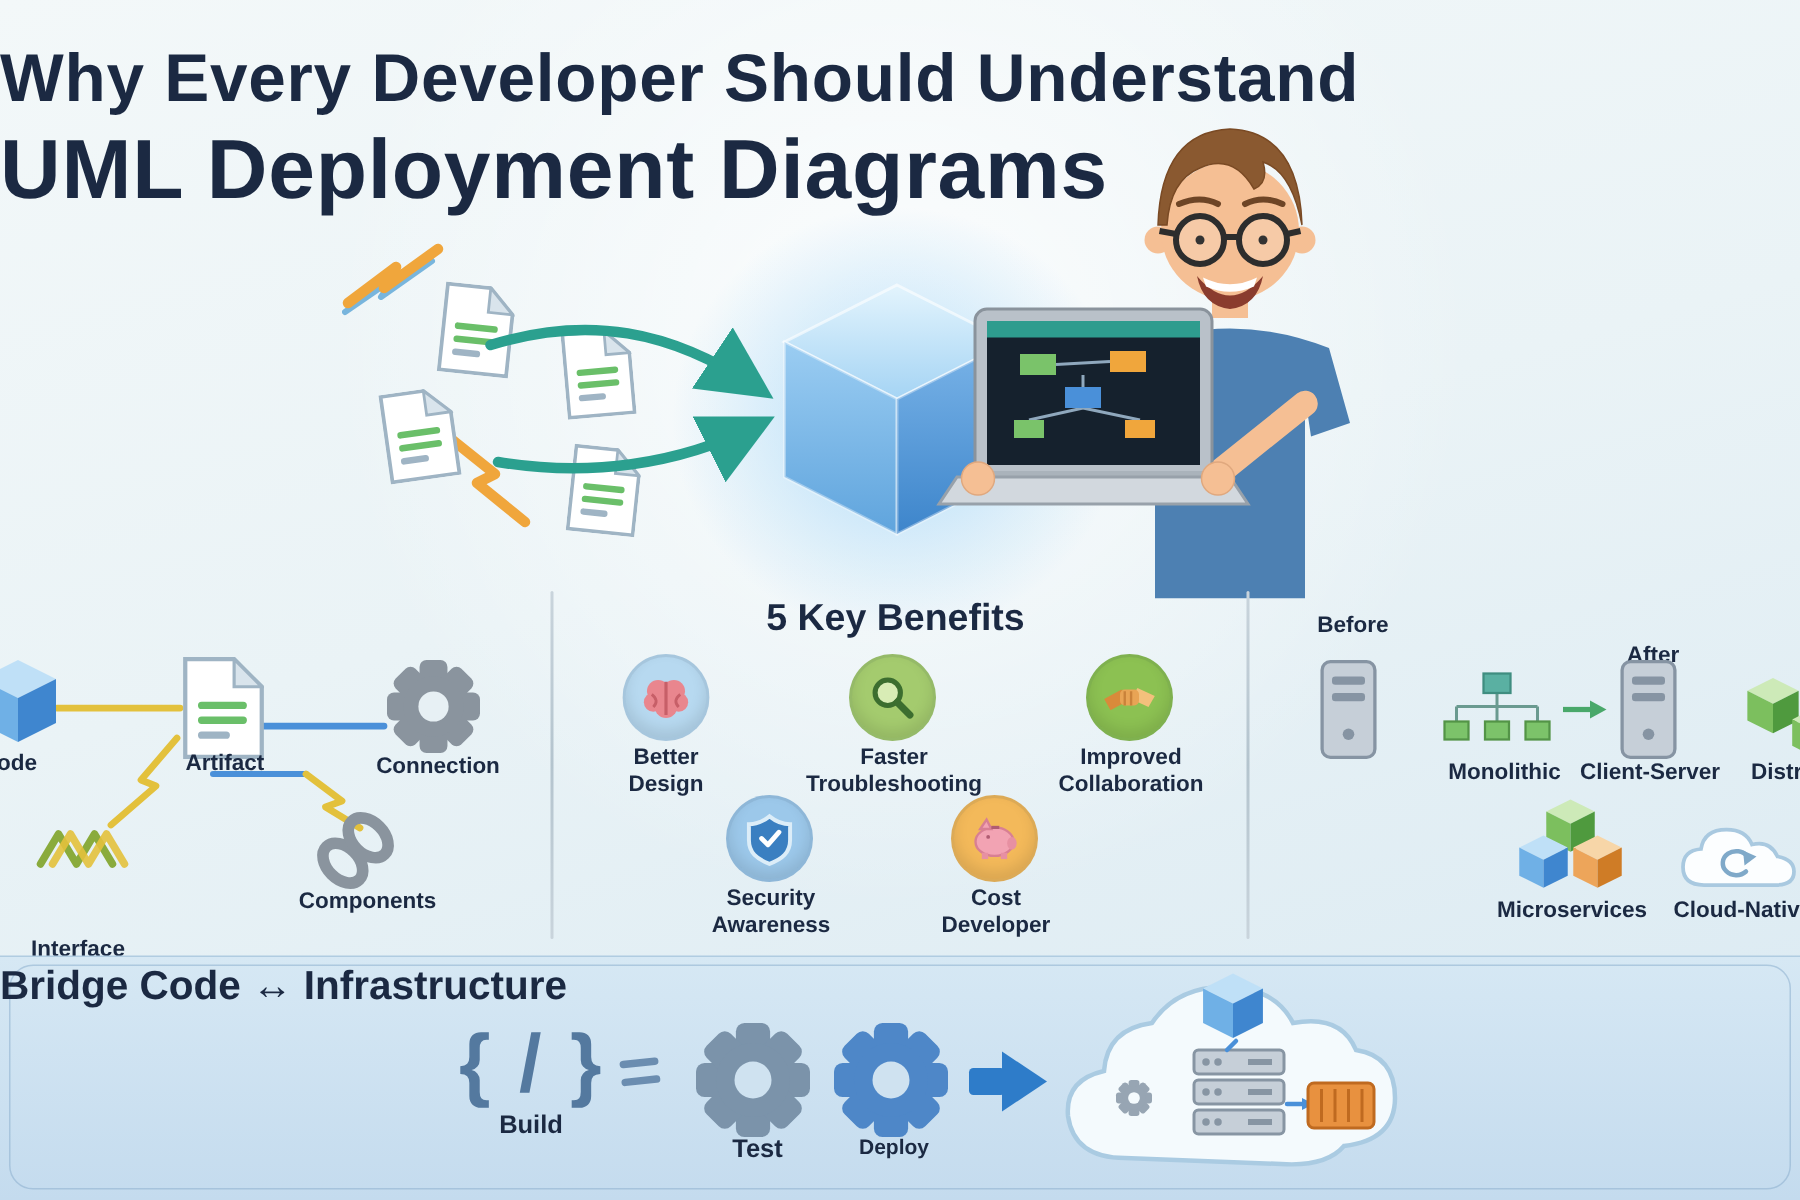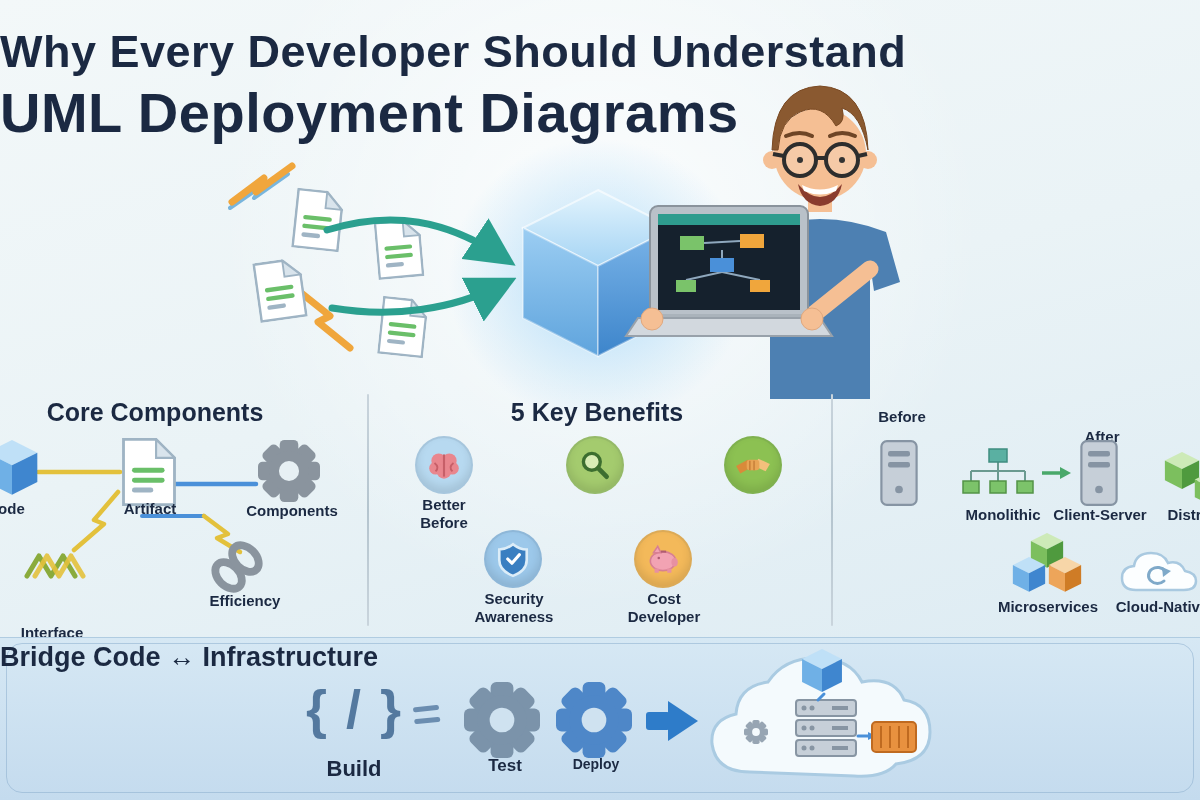--- a/index.html
+++ b/index.html
@@ -167,21 +167,20 @@
     <rect x="132" y="170" width="24" height="14" fill="#f0a63c"></rect>
     <rect x="102" y="194" width="24" height="14" fill="#4a90d9"></rect>
     <rect x="68" y="216" width="20" height="12" fill="#7ac36a"></rect>
     <rect x="142" y="216" width="20" height="12" fill="#f0a63c"></rect>
     <rect x="42" y="250" width="158" height="5" fill="#aab3bb"></rect>
     <path d="M30,254 L212,254 L224,272 L18,272 Z" fill="#d2d8de" stroke="#98a1aa" stroke-width="2"></path>
     <circle cx="44" cy="255" r="11" fill="#f5bf94" stroke="#e0a87e"></circle>
     <circle cx="204" cy="255" r="11" fill="#f5bf94" stroke="#e0a87e"></circle>
   </svg>
 
-  <div class="abs sec-h" style="left:5px;top:398px;width:300px">Core Components</div>
   <div class="abs sec-h" style="left:447px;top:398px;width:300px">5 Key Benefits</div>
   <div class="abs vdiv" style="left:367px;top:394px;height:232px"></div>
   <div class="abs vdiv" style="left:831px;top:394px;height:232px"></div>
 
   <svg class="abs" style="left:0;top:428px" width="372" height="210" viewBox="0 0 372 210">
     <path d="M38,44 L120,44" stroke="#e3c13c" stroke-width="4.5" stroke-linecap="round"></path>
     <path d="M176,56 L256,56" stroke="#4a90d9" stroke-width="4.5" stroke-linecap="round"></path>
     <path d="M142,88 L204,88" stroke="#4a90d9" stroke-width="4" stroke-linecap="round"></path>
     <path d="M118,64 L94,92 L104,96 L74,122" stroke="#e3c13c" stroke-width="4.5" fill="none" stroke-linecap="round" stroke-linejoin="round"></path>
     <path d="M204,88 L228,106 L217,110 L240,124" stroke="#e3c13c" stroke-width="4.5" fill="none" stroke-linecap="round" stroke-linejoin="round"></path>
@@ -193,64 +192,66 @@
   <div class="abs lbl" style="left:-26px;top:500px;width:64px">Node</div>
 
   <svg class="abs" style="left:122px;top:438px" width="54" height="68" viewBox="0 0 38 48">
       <use href="#def-doc"></use>
     </svg>
   <div class="abs lbl" style="left:110px;top:500px;width:80px">Artifact</div>
 
   <svg class="abs" style="left:258px;top:440px;--hole:#e7f0f4" width="62" height="62" viewBox="-20 -20 40 40" fill="#8a949e">
       <use href="#def-gear"></use>
     </svg>
-  <div class="abs lbl" style="left:244px;top:502px;width:96px">Components</div>
+  <div class="abs lbl" style="left:244px;top:502px;width:96px">Connection</div>
 
   <svg class="abs" style="left:24px;top:544px" width="62" height="44" viewBox="0 0 62 44">
     <polyline points="3,32 15,12 27,32 39,12 51,32" stroke="#8aab3c" stroke-width="5" fill="none" stroke-linecap="round" stroke-linejoin="round"></polyline>
     <polyline points="11,32 23,12 35,32 47,12 59,32" stroke="#e3c13c" stroke-width="5" fill="none" stroke-linecap="round" stroke-linejoin="round" opacity=".9"></polyline>
   </svg>
   <div class="abs lbl" style="left:8px;top:624px;width:88px">Interface</div>
 
   <svg class="abs" style="left:204px;top:536px" width="66" height="62" viewBox="-22 -22 44 44">
     <g stroke="#8a949e" stroke-width="5.5" fill="none">
       <ellipse cx="-6" cy="6" rx="7.5" ry="11" transform="rotate(-45 -6 6)"></ellipse>
       <ellipse cx="6" cy="-6" rx="7.5" ry="11" transform="rotate(-45 6 -6)"></ellipse>
     </g>
   </svg>
-  <div class="abs lbl" style="left:193px;top:592px;width:104px">Efficiency</div>
+  <div class="abs lbl" style="left:193px;top:592px;width:104px">Components</div>
 
   <div class="abs circle" style="left:415px;top:436px;width:58px;height:58px;background:#b7d9f0">
     <svg width="38" height="38" viewBox="-18 -18 36 36">
       <circle cx="-5" cy="-4" r="7" fill="#e9868e"></circle>
         <circle cx="5" cy="-4" r="7" fill="#e9868e"></circle>
       <circle cx="-8" cy="3" r="6" fill="#e9868e"></circle>
         <circle cx="8" cy="3" r="6" fill="#e9868e"></circle>
       <circle cx="0" cy="6" r="7" fill="#e9868e"></circle>
       <path d="M0,-10 V11" stroke="#c75f68" stroke-width="2"></path>
       <path d="M-9,-2 Q-4,2 -8,6 M9,-2 Q4,2 8,6" stroke="#c75f68" stroke-width="1.8" fill="none"></path>
     </svg>
   </div>
-  <div class="abs lbl" style="left:398px;top:496px;width:92px">Better Before</div>
+  <div class="abs lbl" style="left:398px;top:496px;width:92px">Better Design</div>
 
   <div class="abs circle" style="left:566px;top:436px;width:58px;height:58px;background:#a4cb6e">
     <svg width="38" height="38" viewBox="-18 -18 36 36">
       <circle cx="-3" cy="-3" r="8" fill="#d8ecb5" stroke="#3c6e2f" stroke-width="3.2"></circle>
       <line x1="3" y1="3" x2="11" y2="11" stroke="#3c6e2f" stroke-width="4.5" stroke-linecap="round"></line>
     </svg>
   </div>
+  <div class="abs lbl" style="left:531px;top:496px;width:130px">Faster Troubleshooting</div>
 
   <div class="abs circle" style="left:724px;top:436px;width:58px;height:58px;background:#8cc152">
     <svg width="38" height="38" viewBox="-18 -18 36 36">
       <polygon points="-16,1 -5,-5 -1,2 -12,8" fill="#d98a3a"></polygon>
       <polygon points="16,-1 5,-6 1,1 12,6" fill="#f3c07c"></polygon>
       <rect x="-6" y="-5" width="12" height="10" rx="3" fill="#e8a455"></rect>
       <path d="M-3,-4 V5 M1,-4 V5" stroke="#c9823a" stroke-width="1.5"></path>
     </svg>
   </div>
+  <div class="abs lbl" style="left:691px;top:496px;width:126px">Improved Collaboration</div>
 
   <div class="abs circle" style="left:484px;top:530px;width:58px;height:58px;background:#9cc8ea">
     <svg width="38" height="38" viewBox="-18 -18 36 36">
       <path d="M0,-14 C5,-10 9,-9 13,-9 L13,1 C13,9 8,13 0,16 C-8,13 -13,9 -13,1 L-13,-9 C-9,-9 -5,-10 0,-14 Z" fill="#3a7fc1" stroke="#dcedf8" stroke-width="2.5"></path>
       <path d="M-5,0 L-1,4 L6,-4" stroke="#ffffff" stroke-width="3" fill="none" stroke-linecap="round" stroke-linejoin="round"></path>
     </svg>
   </div>
   <div class="abs lbl" style="left:462px;top:590px;width:104px">Security Awareness</div>
 
   <div class="abs circle" style="left:634px;top:530px;width:58px;height:58px;background:#f3b95a">
@@ -329,21 +330,21 @@
       <div class="eqbar"></div>
   </div>
 
   <svg class="abs" style="left:464px;top:682px;--hole:#cfe2f0" width="76" height="76" viewBox="-20 -20 40 40" fill="#7b93aa">
       <use href="#def-gear"></use>
     </svg>
   <svg class="abs" style="left:556px;top:682px;--hole:#cfe2f0" width="76" height="76" viewBox="-20 -20 40 40" fill="#4e87c8">
       <use href="#def-gear"></use>
     </svg>
 
-  <div class="abs lbl" style="left:316px;top:756px;width:76px;font-size:22px">Build</div>
+  <div class="abs lbl" style="left:316px;top:740px;width:76px;font-size:17px">Build</div>
   <div class="abs lbl" style="left:467px;top:756px;width:76px;font-size:17px">Test</div>
   <div class="abs lbl" style="left:556px;top:756px;width:80px;font-size:14px">Deploy</div>
 
   <div class="abs" id="arrow-shaft"></div>
   <div class="abs" id="arrow-head"></div>
 
   <svg class="abs" style="left:698px;top:640px" width="245" height="158" viewBox="0 0 245 158">
     <path d="M52,132 Q18,132 14,104 Q12,80 38,74 Q40,46 70,42 Q86,18 118,18 Q152,18 164,42 Q196,36 206,60 Q232,64 232,92 Q232,120 198,124 Q186,138 156,136 Z" fill="#f4fafd" stroke="#aacbe2" stroke-width="3"></path>
     <g transform="translate(58,92) scale(0.6)" fill="#97a5b3" style="--hole:#f4fafd">
         <use href="#def-gear"></use>

